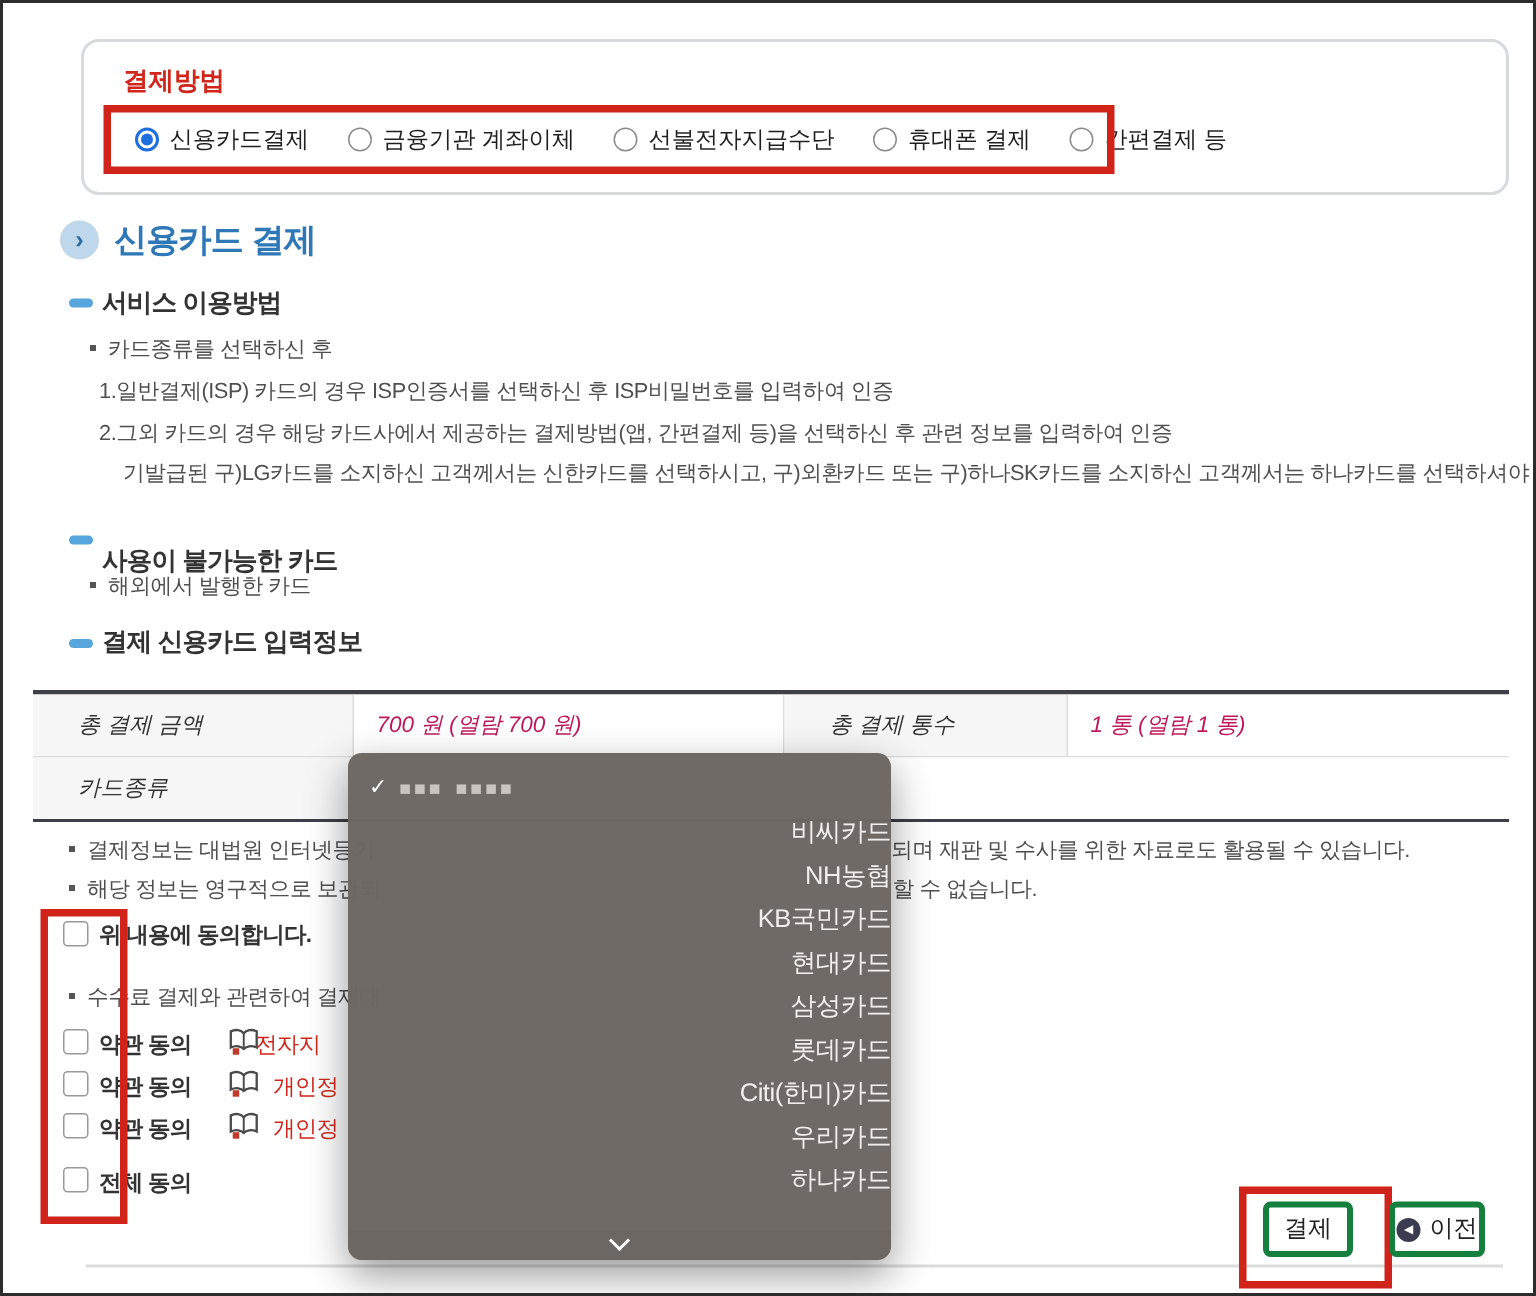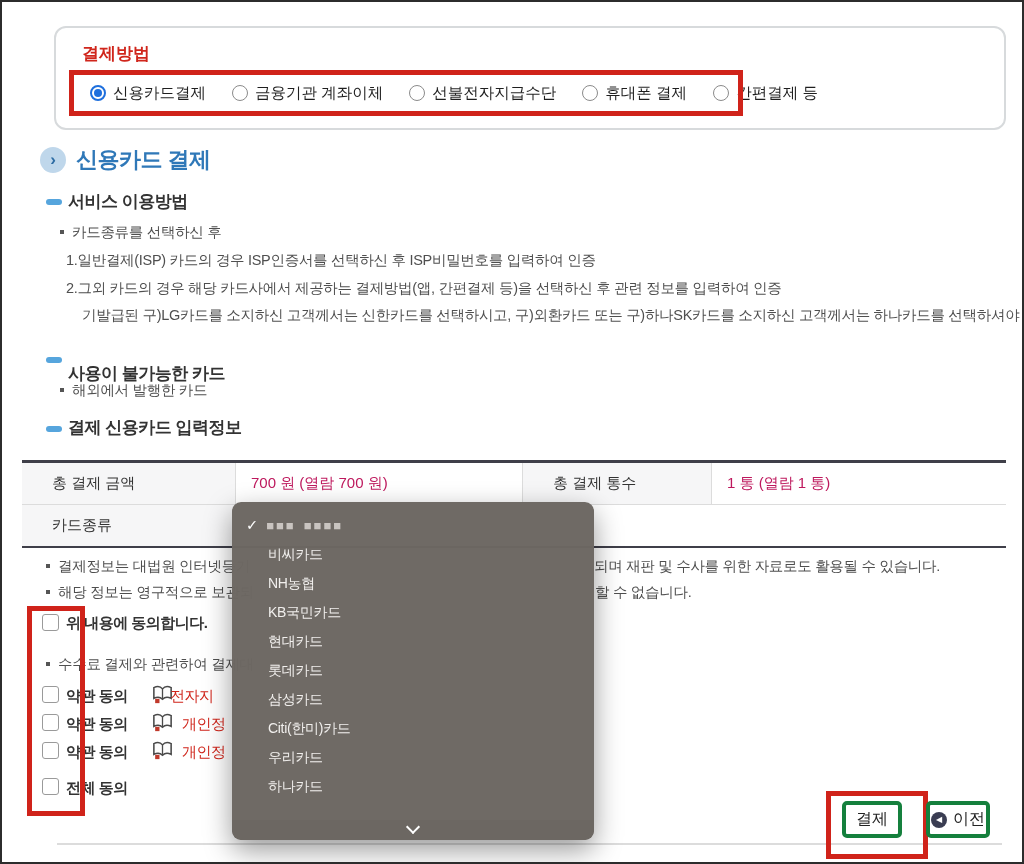--- a/index.html
+++ b/index.html
@@ -23,41 +23,41 @@
   .head-txt{left:74px;top:143px;font-size:22px;font-weight:bold;color:#2f78b8;letter-spacing:-0.5px;}
 
   .dash{width:16px;height:6px;border-radius:3px;background:#56a5dd;}
   .sec-head{font-size:17px;font-weight:bold;color:#333;letter-spacing:-0.5px;}
   .sq{width:4px;height:4px;background:#555;}
   .txt{font-size:14.5px;color:#4f4f4f;letter-spacing:-0.3px;white-space:nowrap;}
   .bold-lbl{font-size:15px;font-weight:bold;color:#333;letter-spacing:-0.5px;}
 
   
   .tbl{left:20px;top:458px;width:984px;border-top:3px solid #3f3f49;border-bottom:2px solid #3f3f49;box-sizing:border-box;}
-  .trow{display:flex;height:41px;}
+  .trow{display:flex;height:41px;font-style:italic;}
   .trow1{border-bottom:1px solid #dcdcdc;}
   .tc{display:flex;align-items:center;box-sizing:border-box;border-right:1px solid #dcdcdc;font-size:15px;}
   .tc:last-child{border-right:none;}
   .th{background:#f6f6f7;color:#333;padding-left:30px;}
   .td{color:#be185d;padding-left:15px;background:#fff;}
 
   
   .cb{width:17px;height:17px;border:1.5px solid #9a9a9a;border-radius:3px;background:#fff;box-sizing:border-box;}
   .hl2{left:25px;top:604px;width:48px;height:200px;}
 
   
   .red-link{font-size:15px;color:#d0261c;letter-spacing:-0.5px;white-space:nowrap;cursor:pointer;}
 
   
   .dd{left:230px;top:500px;width:362px;height:338px;border-radius:9px;background:rgba(108,103,98,0.98);
       box-shadow:0 10px 28px rgba(0,0,0,0.4);color:#f1efed;overflow:hidden;z-index:5;}
   .dd-sel{display:flex;align-items:center;gap:8px;height:30px;margin-top:8px;padding-left:14px;font-size:14.5px;font-weight:600;white-space:nowrap;}
   .dd-check{color:#fff;font-weight:bold;}
   .dd-sq{color:#c9c4c0;letter-spacing:2px;font-size:13px;}
-  .dd-item{height:29px;line-height:29px;padding-left:36px;font-size:14px;letter-spacing:-0.3px;white-space:nowrap;cursor:pointer;}
+  .dd-item{height:29px;line-height:29px;padding-left:36px;font-size:17px;letter-spacing:-0.3px;white-space:nowrap;cursor:pointer;text-align:right;}
   .dd-foot{position:absolute;left:0;bottom:0;width:100%;height:20px;background:rgba(108,103,98,1);border-radius:0 0 9px 9px;display:flex;align-items:flex-start;justify-content:center;cursor:pointer;}
   .chev{width:8px;height:8px;border-right:2px solid #fff;border-bottom:2px solid #fff;transform:rotate(45deg);margin-top:2px;}
 
   
   .bottom-line{left:55px;top:841px;width:945px;border-top:2px solid #dcdcdc;}
   .btn{display:flex;align-items:center;justify-content:center;gap:6px;background:#fff;border:4px solid #15803d;border-radius:5px;font-size:16px;color:#222;box-sizing:border-box;cursor:pointer;}
   .btn-pay{left:840px;top:799px;width:60px;height:37px;}
   .btn-prev{left:924px;top:799px;width:64px;height:37px;}
   .prev-ico{width:16px;height:16px;border-radius:50%;background:#3a3d52;color:#fff;font-size:8px;display:flex;align-items:center;justify-content:center;}
   .hl3{left:824px;top:789px;width:92px;height:58px;}
@@ -181,22 +181,22 @@
   <div class="abs dd">
     <div class="dd-sel">
       <span class="dd-check">✓</span>
       <span class="dd-sq">■■■</span>
       <span class="dd-sq">■■■■</span>
     </div>
     <div class="dd-item">비씨카드</div>
     <div class="dd-item">NH농협</div>
     <div class="dd-item">KB국민카드</div>
     <div class="dd-item">현대카드</div>
+    <div class="dd-item">삼성카드</div>
     <div class="dd-item">롯데카드</div>
-    <div class="dd-item">삼성카드</div>
     <div class="dd-item">Citi(한미)카드</div>
     <div class="dd-item">우리카드</div>
     <div class="dd-item">하나카드</div>
     <div class="dd-foot">
       <span class="chev"></span>
     </div>
   </div>
 
   <div class="abs bottom-line"></div>
 

